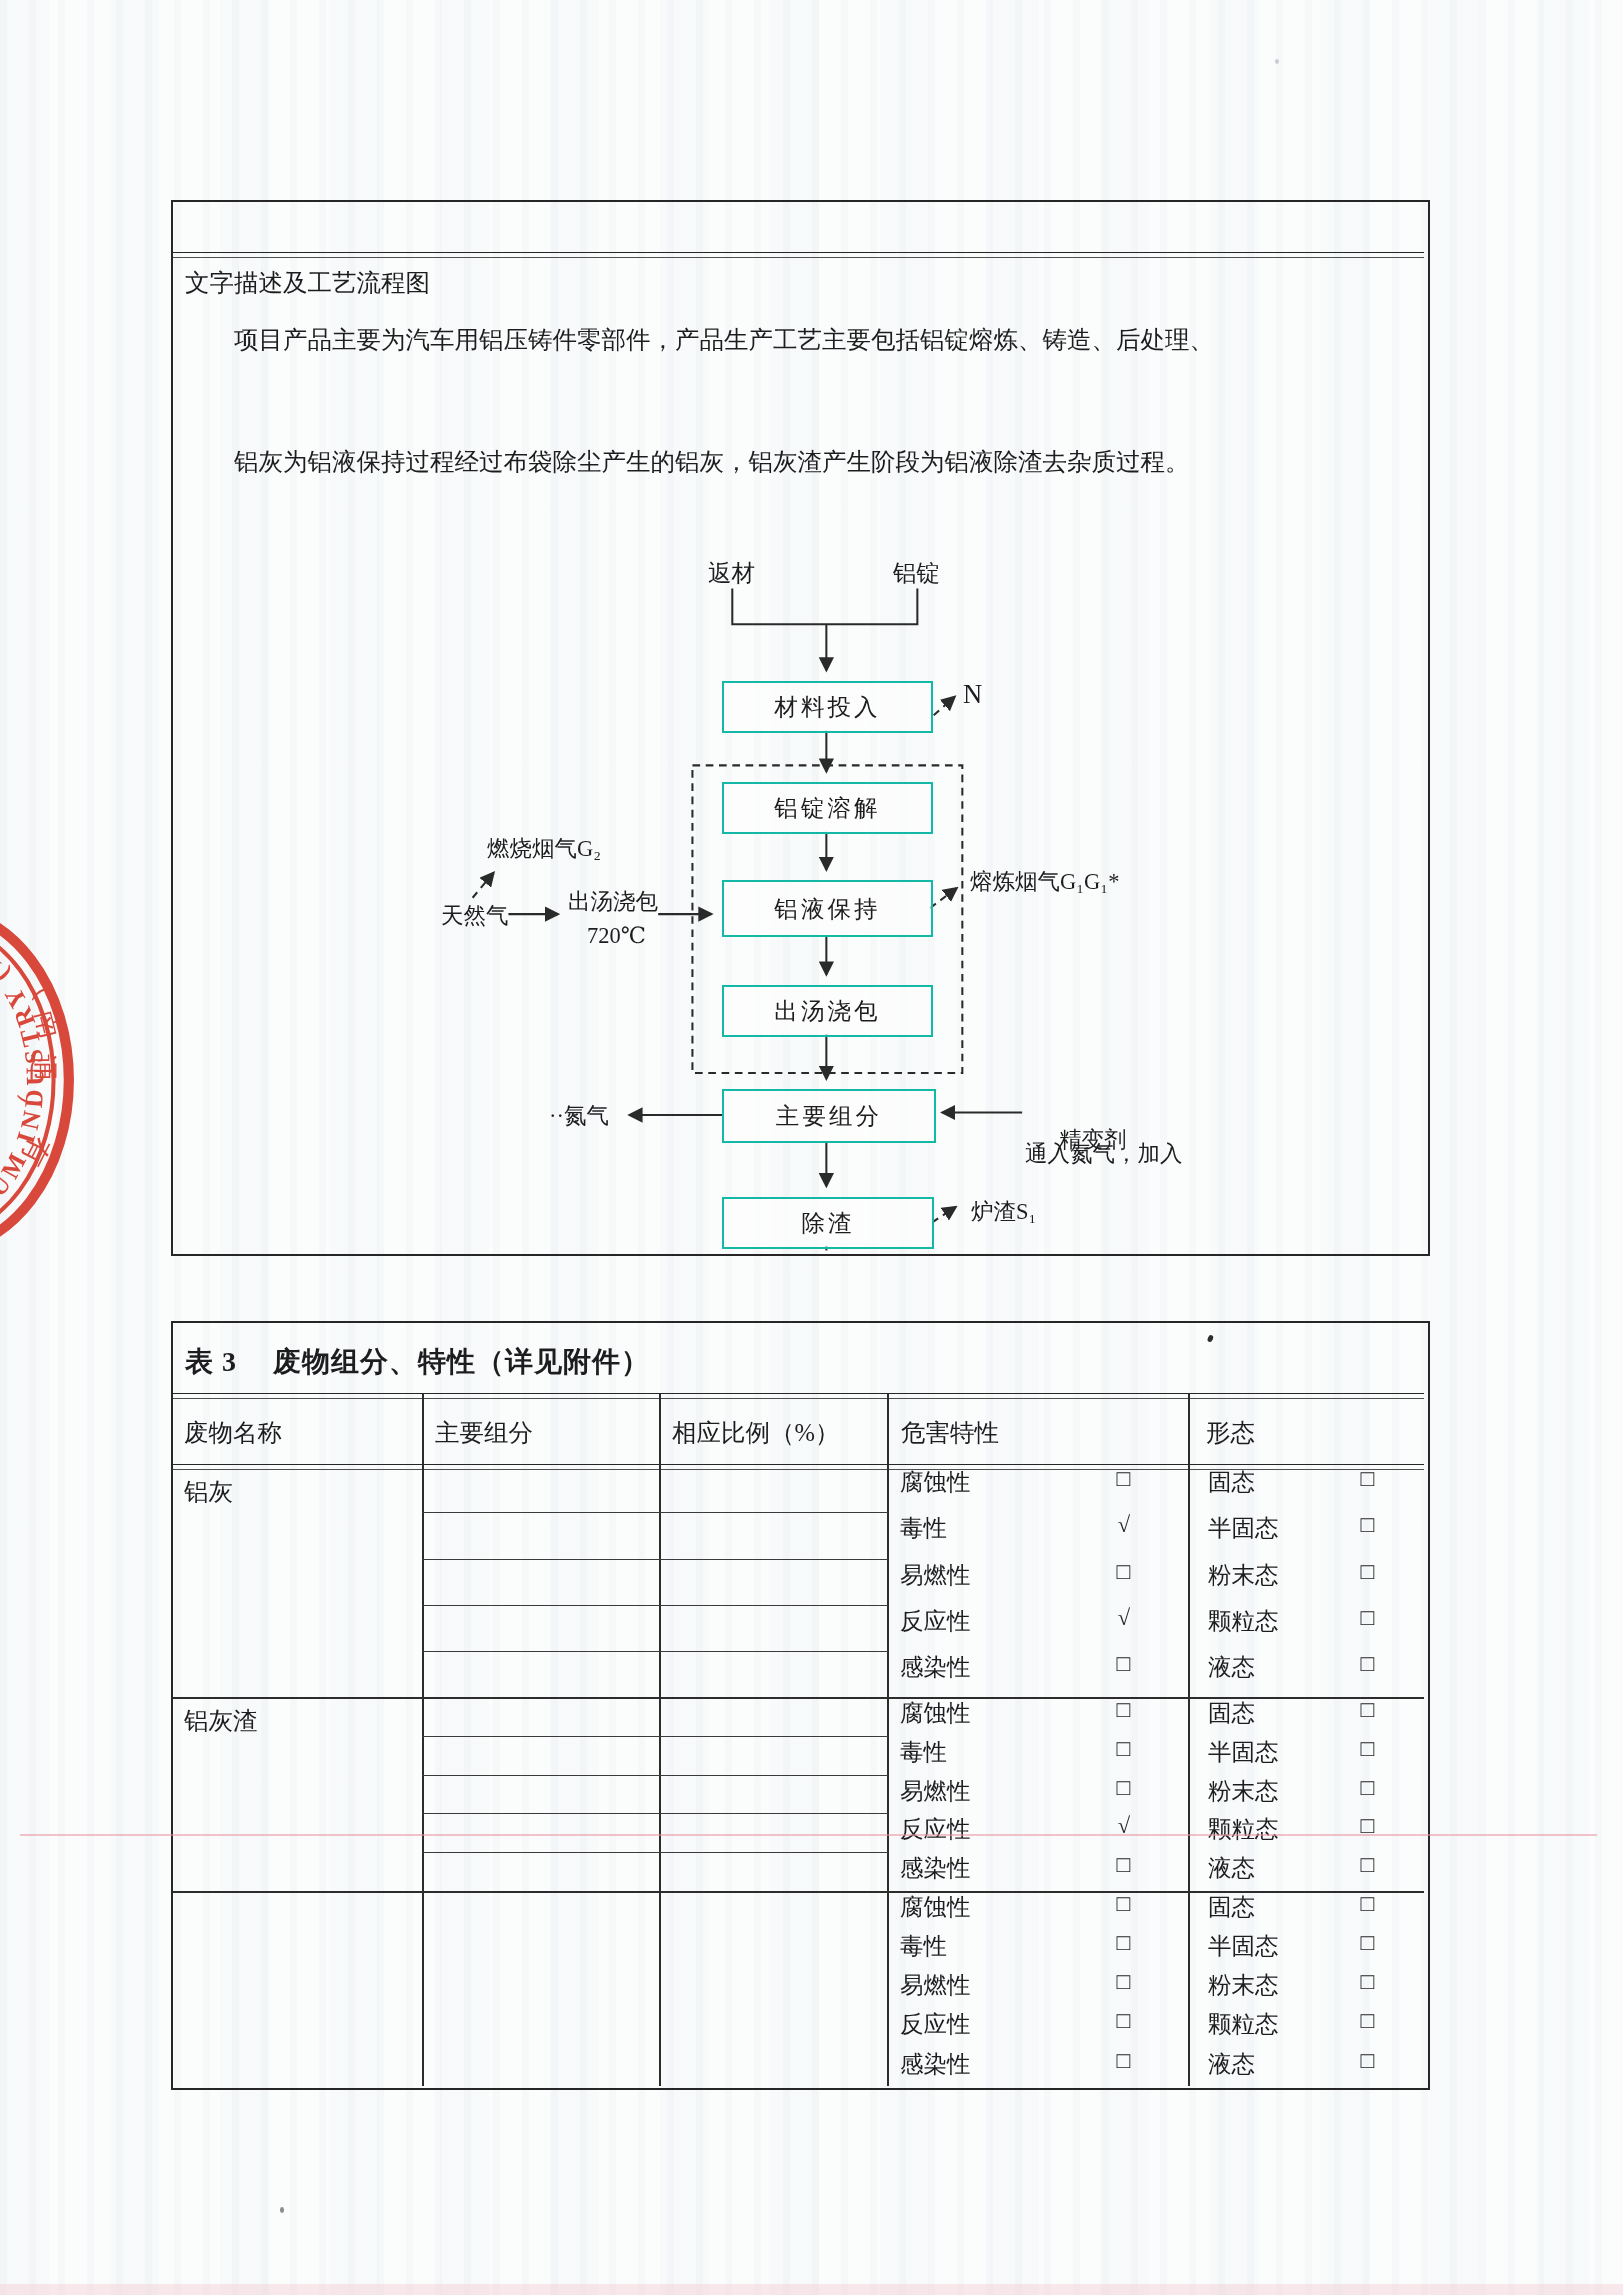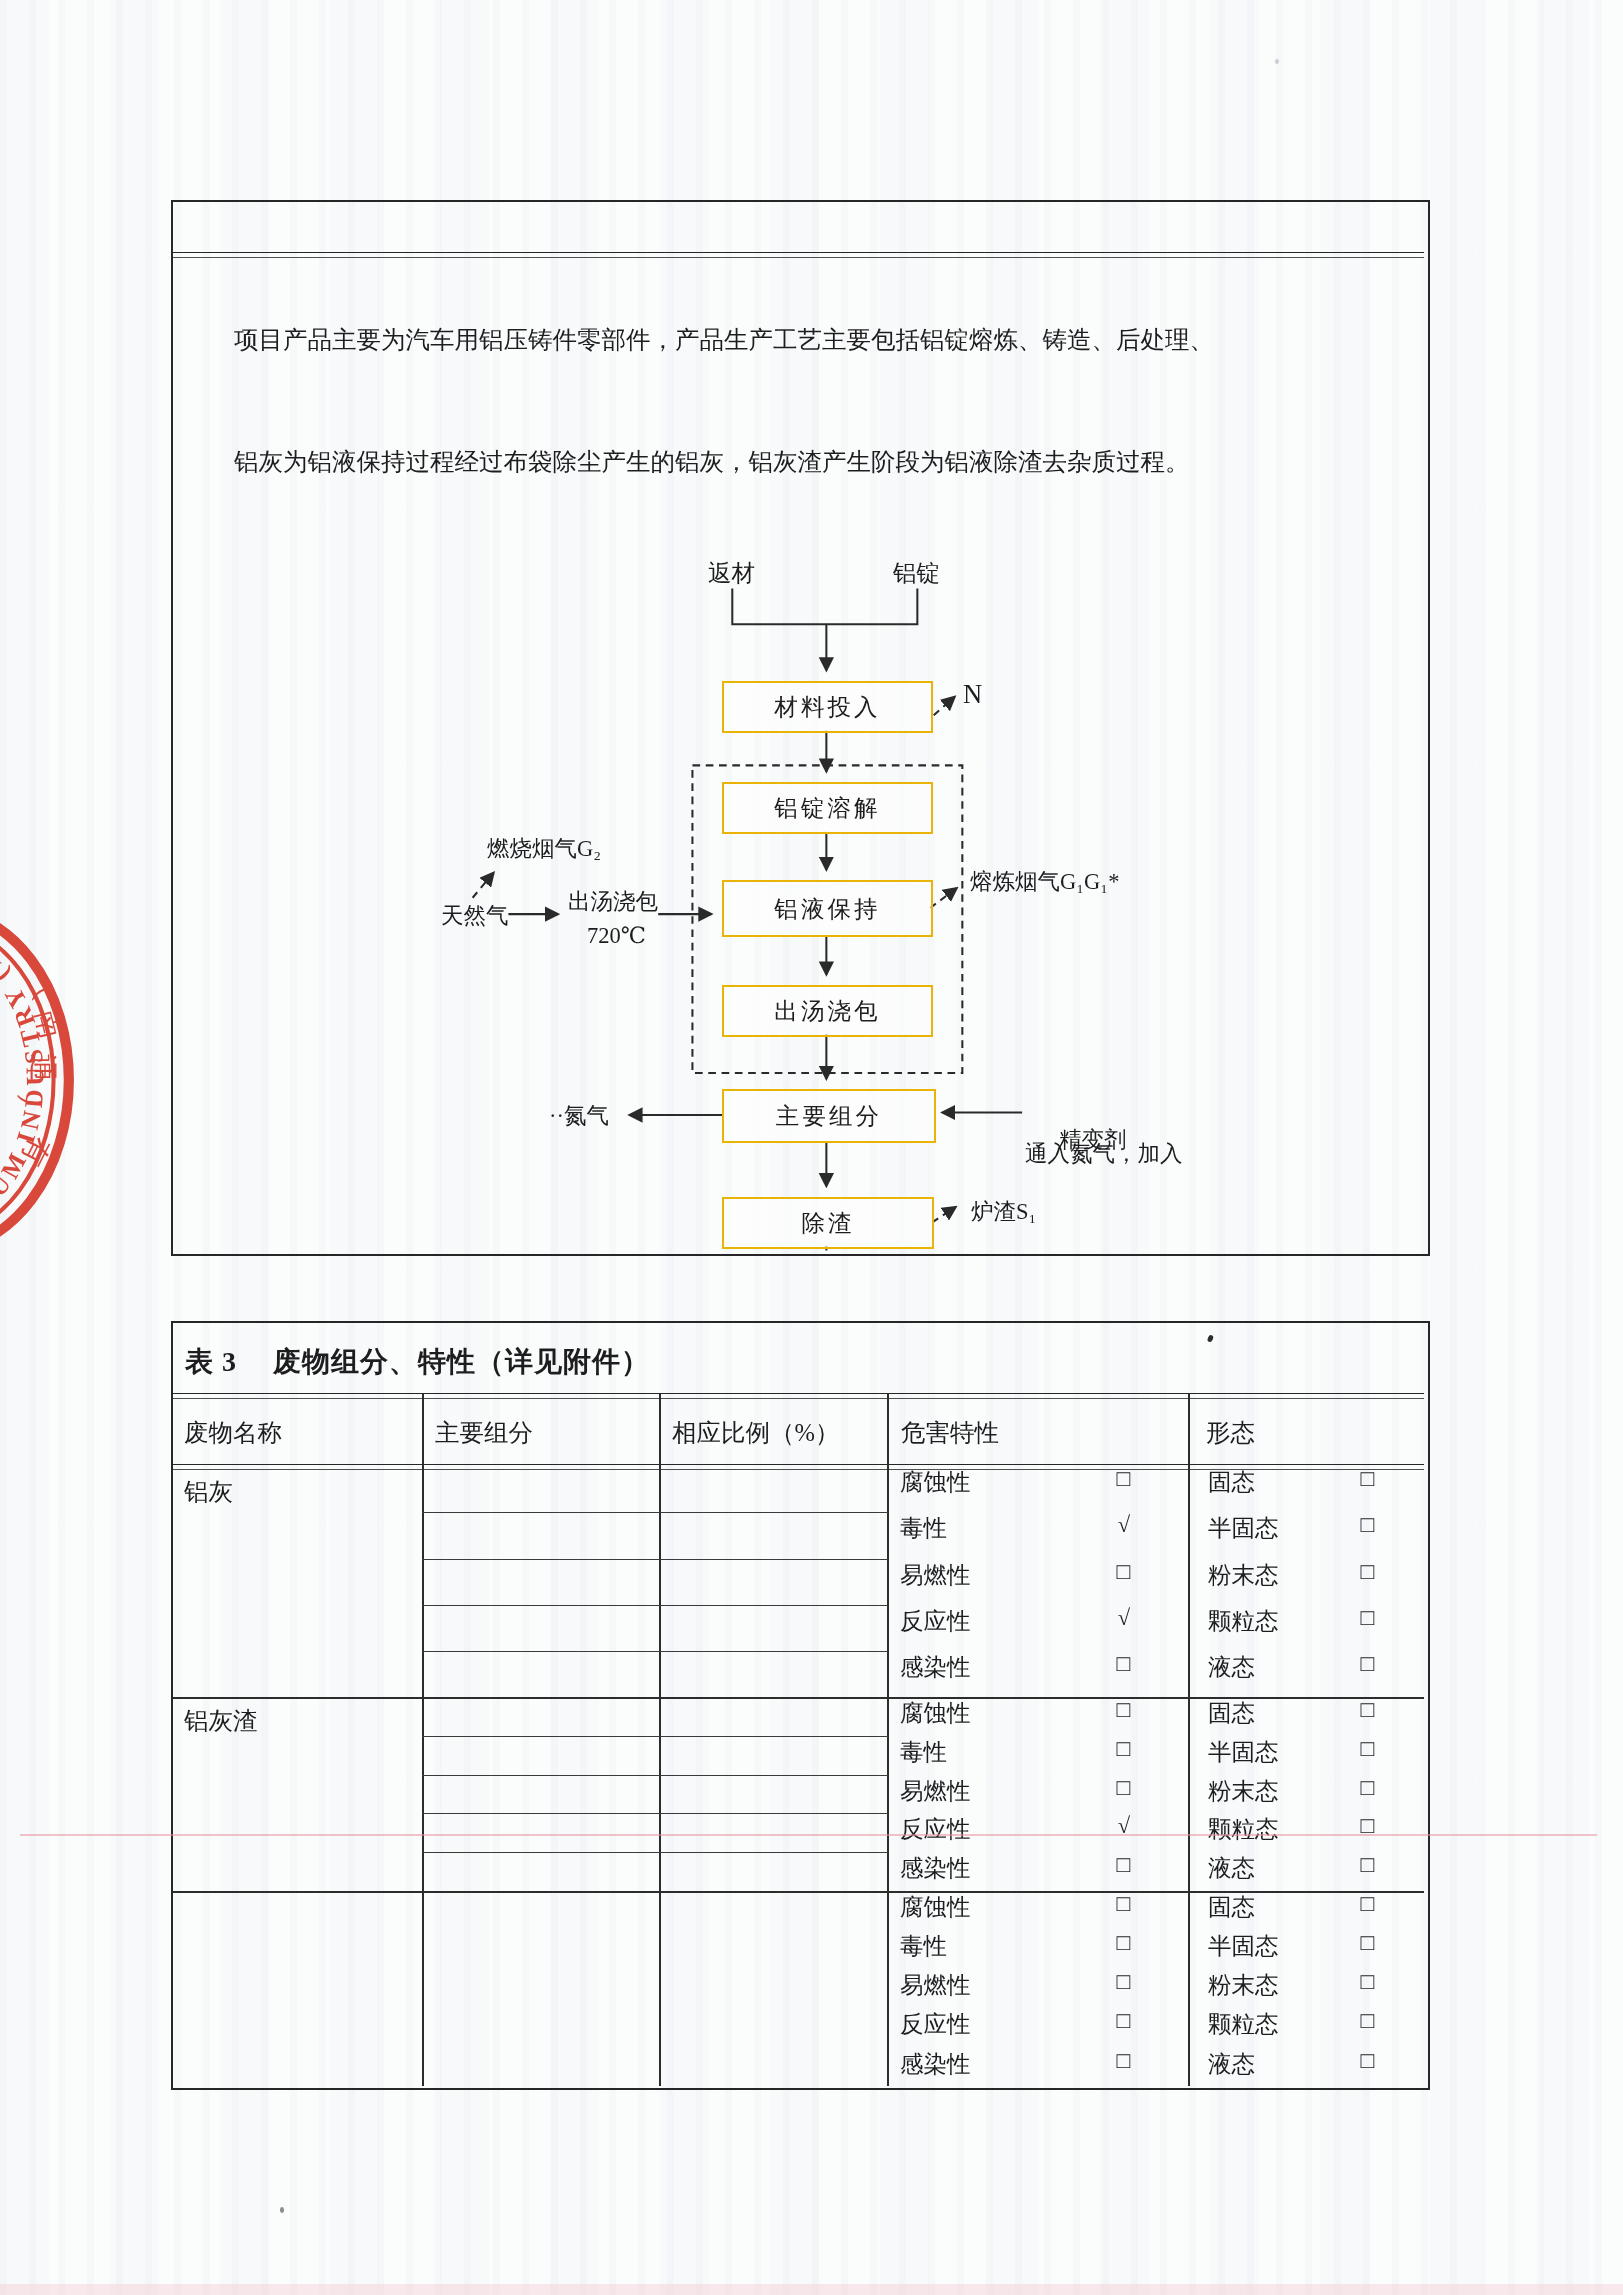--- a/index.html
+++ b/index.html
@@ -11,21 +11,21 @@
       repeating-linear-gradient(90deg, rgba(198,214,224,.10) 0 7.2px, rgba(255,255,255,0) 7.2px 29px),
       repeating-linear-gradient(90deg, rgba(203,219,228,.07) 0 49px, rgba(255,255,255,0) 49px 110px);}
   .bottomtint{left:0;top:2284px;width:1623px;height:11.8px;background:rgba(242,178,192,.28);}
   .pinkline{left:20.4px;top:1834px;width:1577px;height:1.5px;background:rgba(233,146,160,.55);}
   .speck{border-radius:50%;}
   
   .fs44{font-size:22.5px;line-height:1.15;}
   .fs46{font-size:23.5px;line-height:1.15;}
   .fs48{font-size:24.5px;line-height:1.2;}
   .title{font-size:28px;font-weight:bold;letter-spacing:1px;}
-  .bx{border:2px solid #eab308;display:flex;align-items:center;justify-content:center;
+  .bx{border:2px solid #14b8a6;display:flex;align-items:center;justify-content:center;
       font-size:23.5px;letter-spacing:3.1px;background:rgba(253,254,254,.65);}
   .vline{width:1.5px;background:#2c2c2c;}
   .hline{height:1.5px;background:#2c2c2c;}
   .dbl{height:3.6px;border-top:1.5px solid #262626;border-bottom:1px solid #4e4e4e;}
   .subline{height:1px;background:#3a3a3a;}
   .itm{display:flex;justify-content:space-between;font-size:23.5px;}
   .itm .mk{font-size:22.5px;}
   .outerbox{border:2px solid #262626;}
   .hdr{font-size:24.5px;}
   .stampsvg{left:0;top:905px;opacity:.92;}
@@ -35,20 +35,21 @@
 
 <div class="page">
 
   <div class="abs streaks"></div>
 
   <div class="abs outerbox" style="left:171px;top:200px;width:1255px;height:1052px;"></div>
 
 
   <div class="abs dbl" style="left:173px;top:252px;width:1251px;"></div>
 
+  <div class="abs fs48" style="left:185px;top:268px;width:716px;">文字描述及工艺流程图</div>
 
   <div class="abs fs48" style="left:234px;top:325px;width:1170px;">项目产品主要为汽车用铝压铸件零部件，产品生产工艺主要包括铝锭熔炼、铸造、后处理、</div>
   <div class="abs fs48" style="left:234px;top:447px;width:1170px;">铝灰为铝液保持过程经过布袋除尘产生的铝灰，铝灰渣产生阶段为铝液除渣去杂质过程。</div>
 
   <svg class="abs" style="left:171px;top:200px;" width="1255" height="1052" viewBox="335 392 2455 2058">
     <defs>
       <marker id="ah" viewBox="0 0 10 10" refX="8.5" refY="5" markerWidth="7.5" markerHeight="7.5" orient="auto-start-reverse">
         <path d="M0,0 L10,5 L0,10 z" fill="#2a2a2a"></path>
       </marker>
     </defs>

